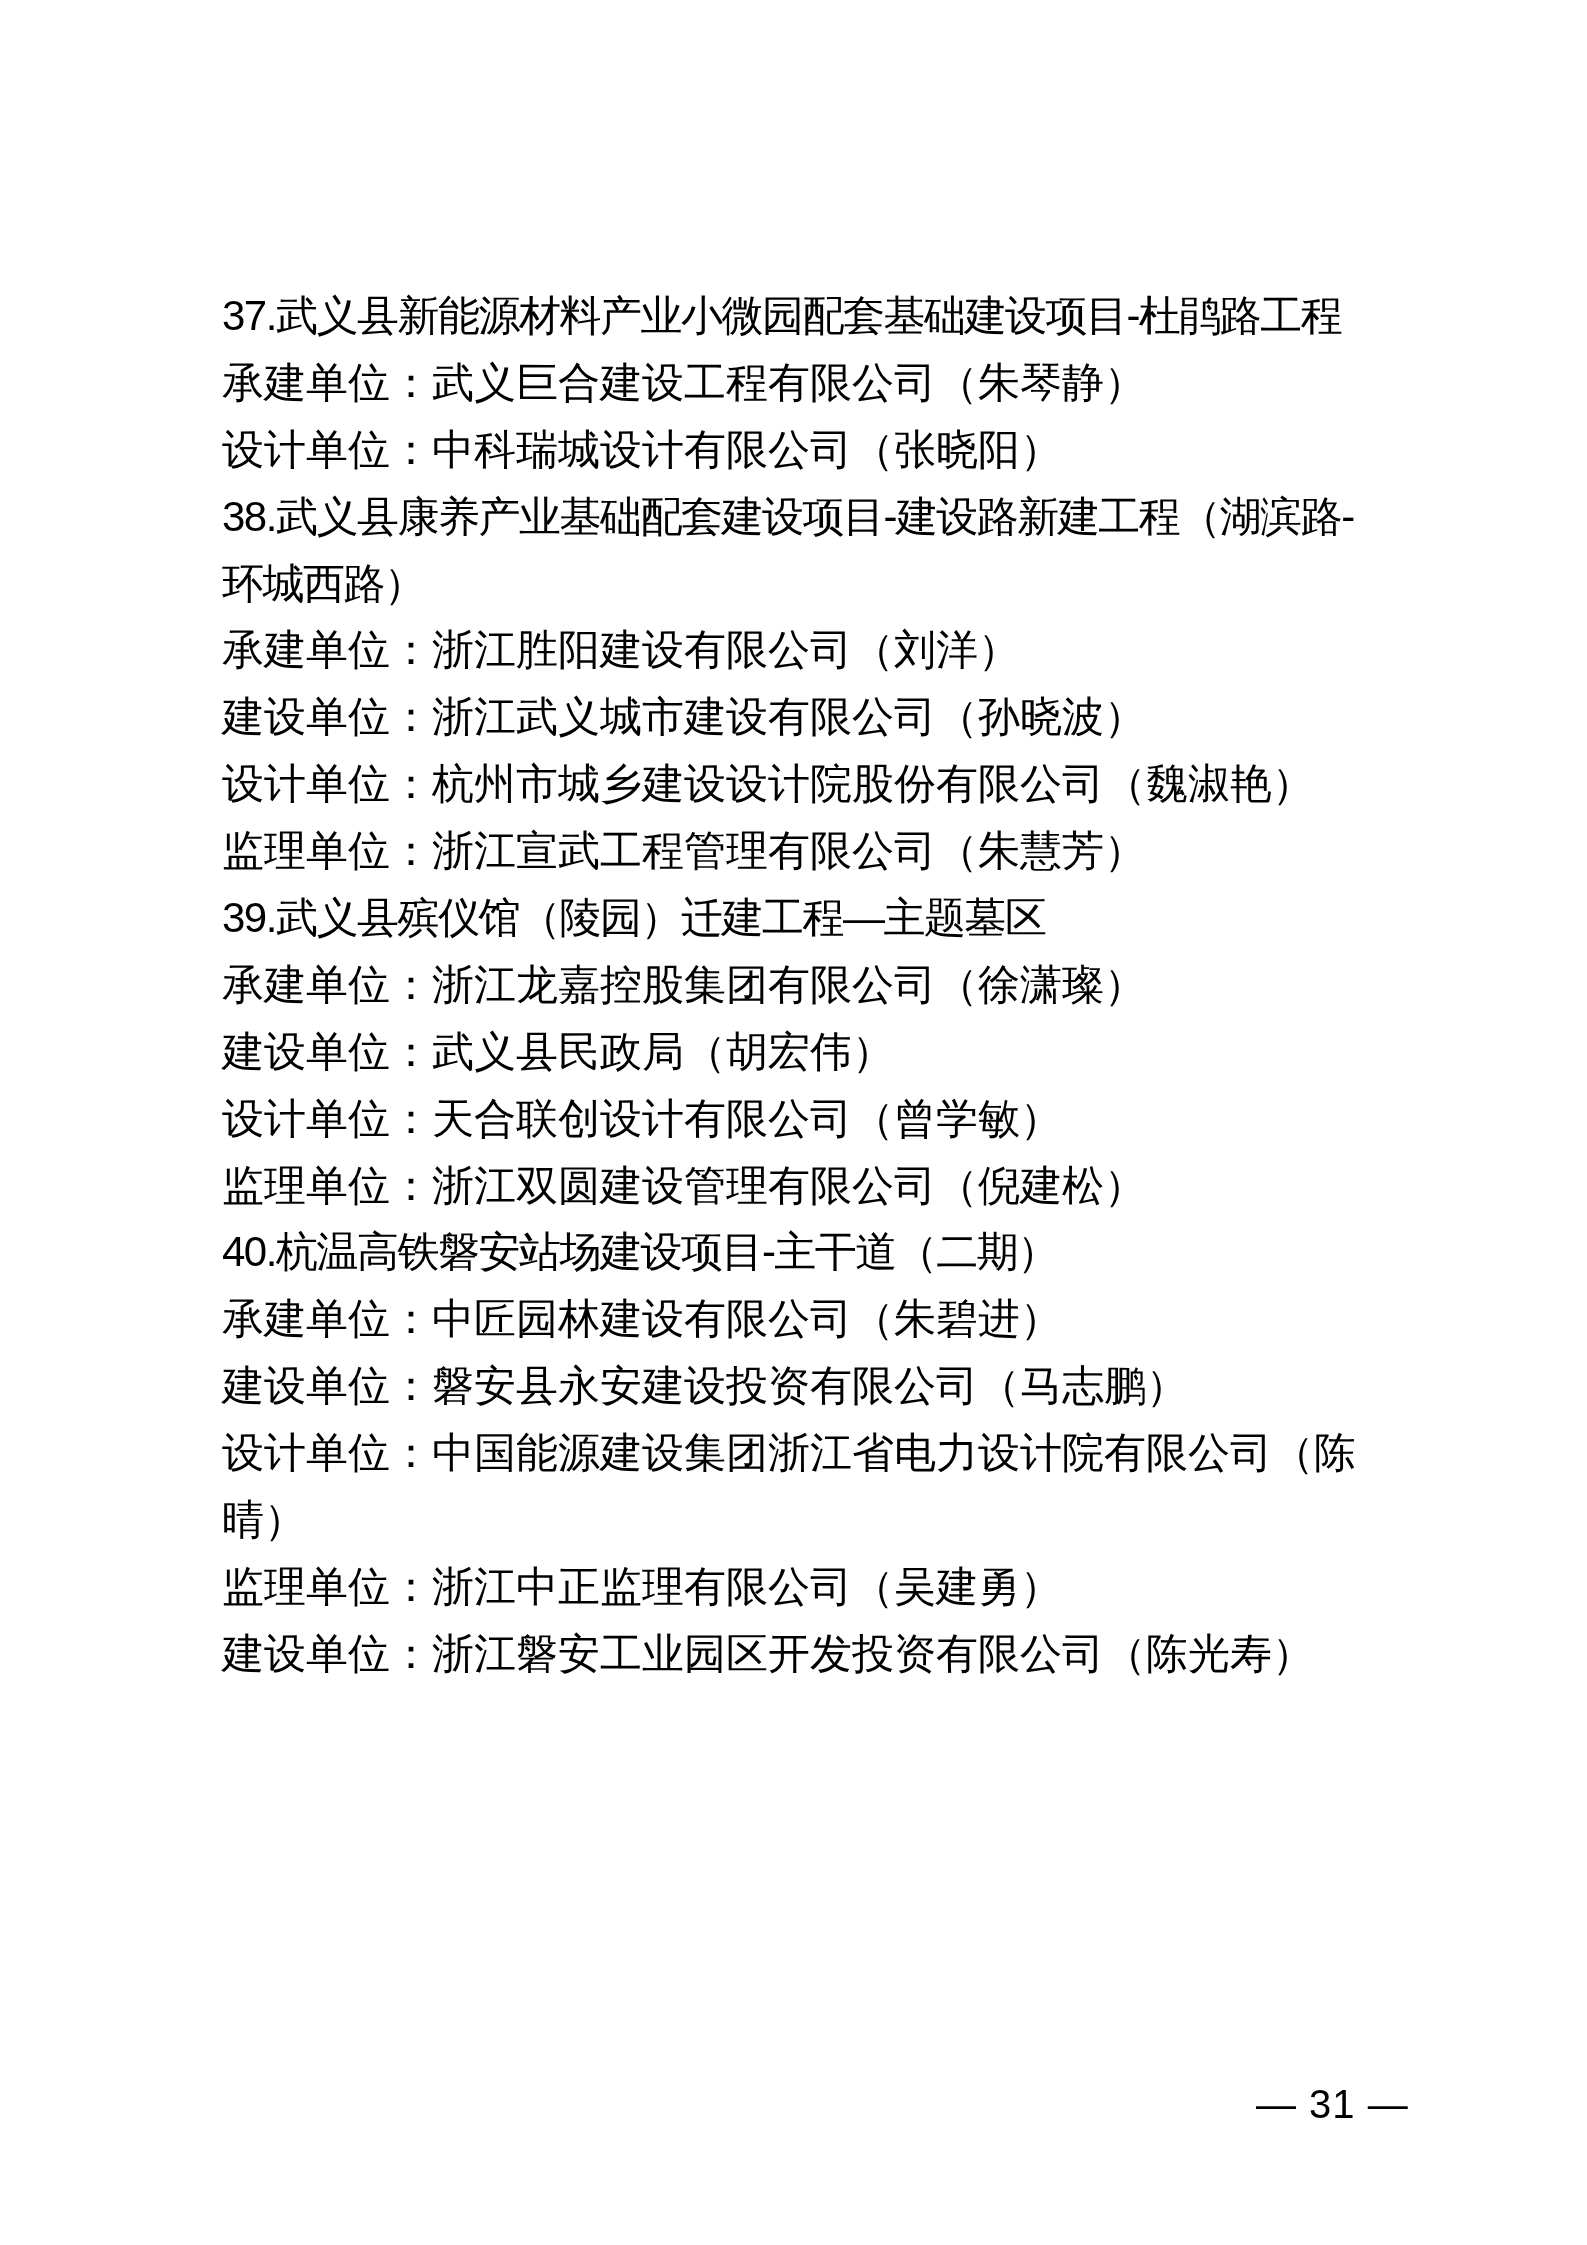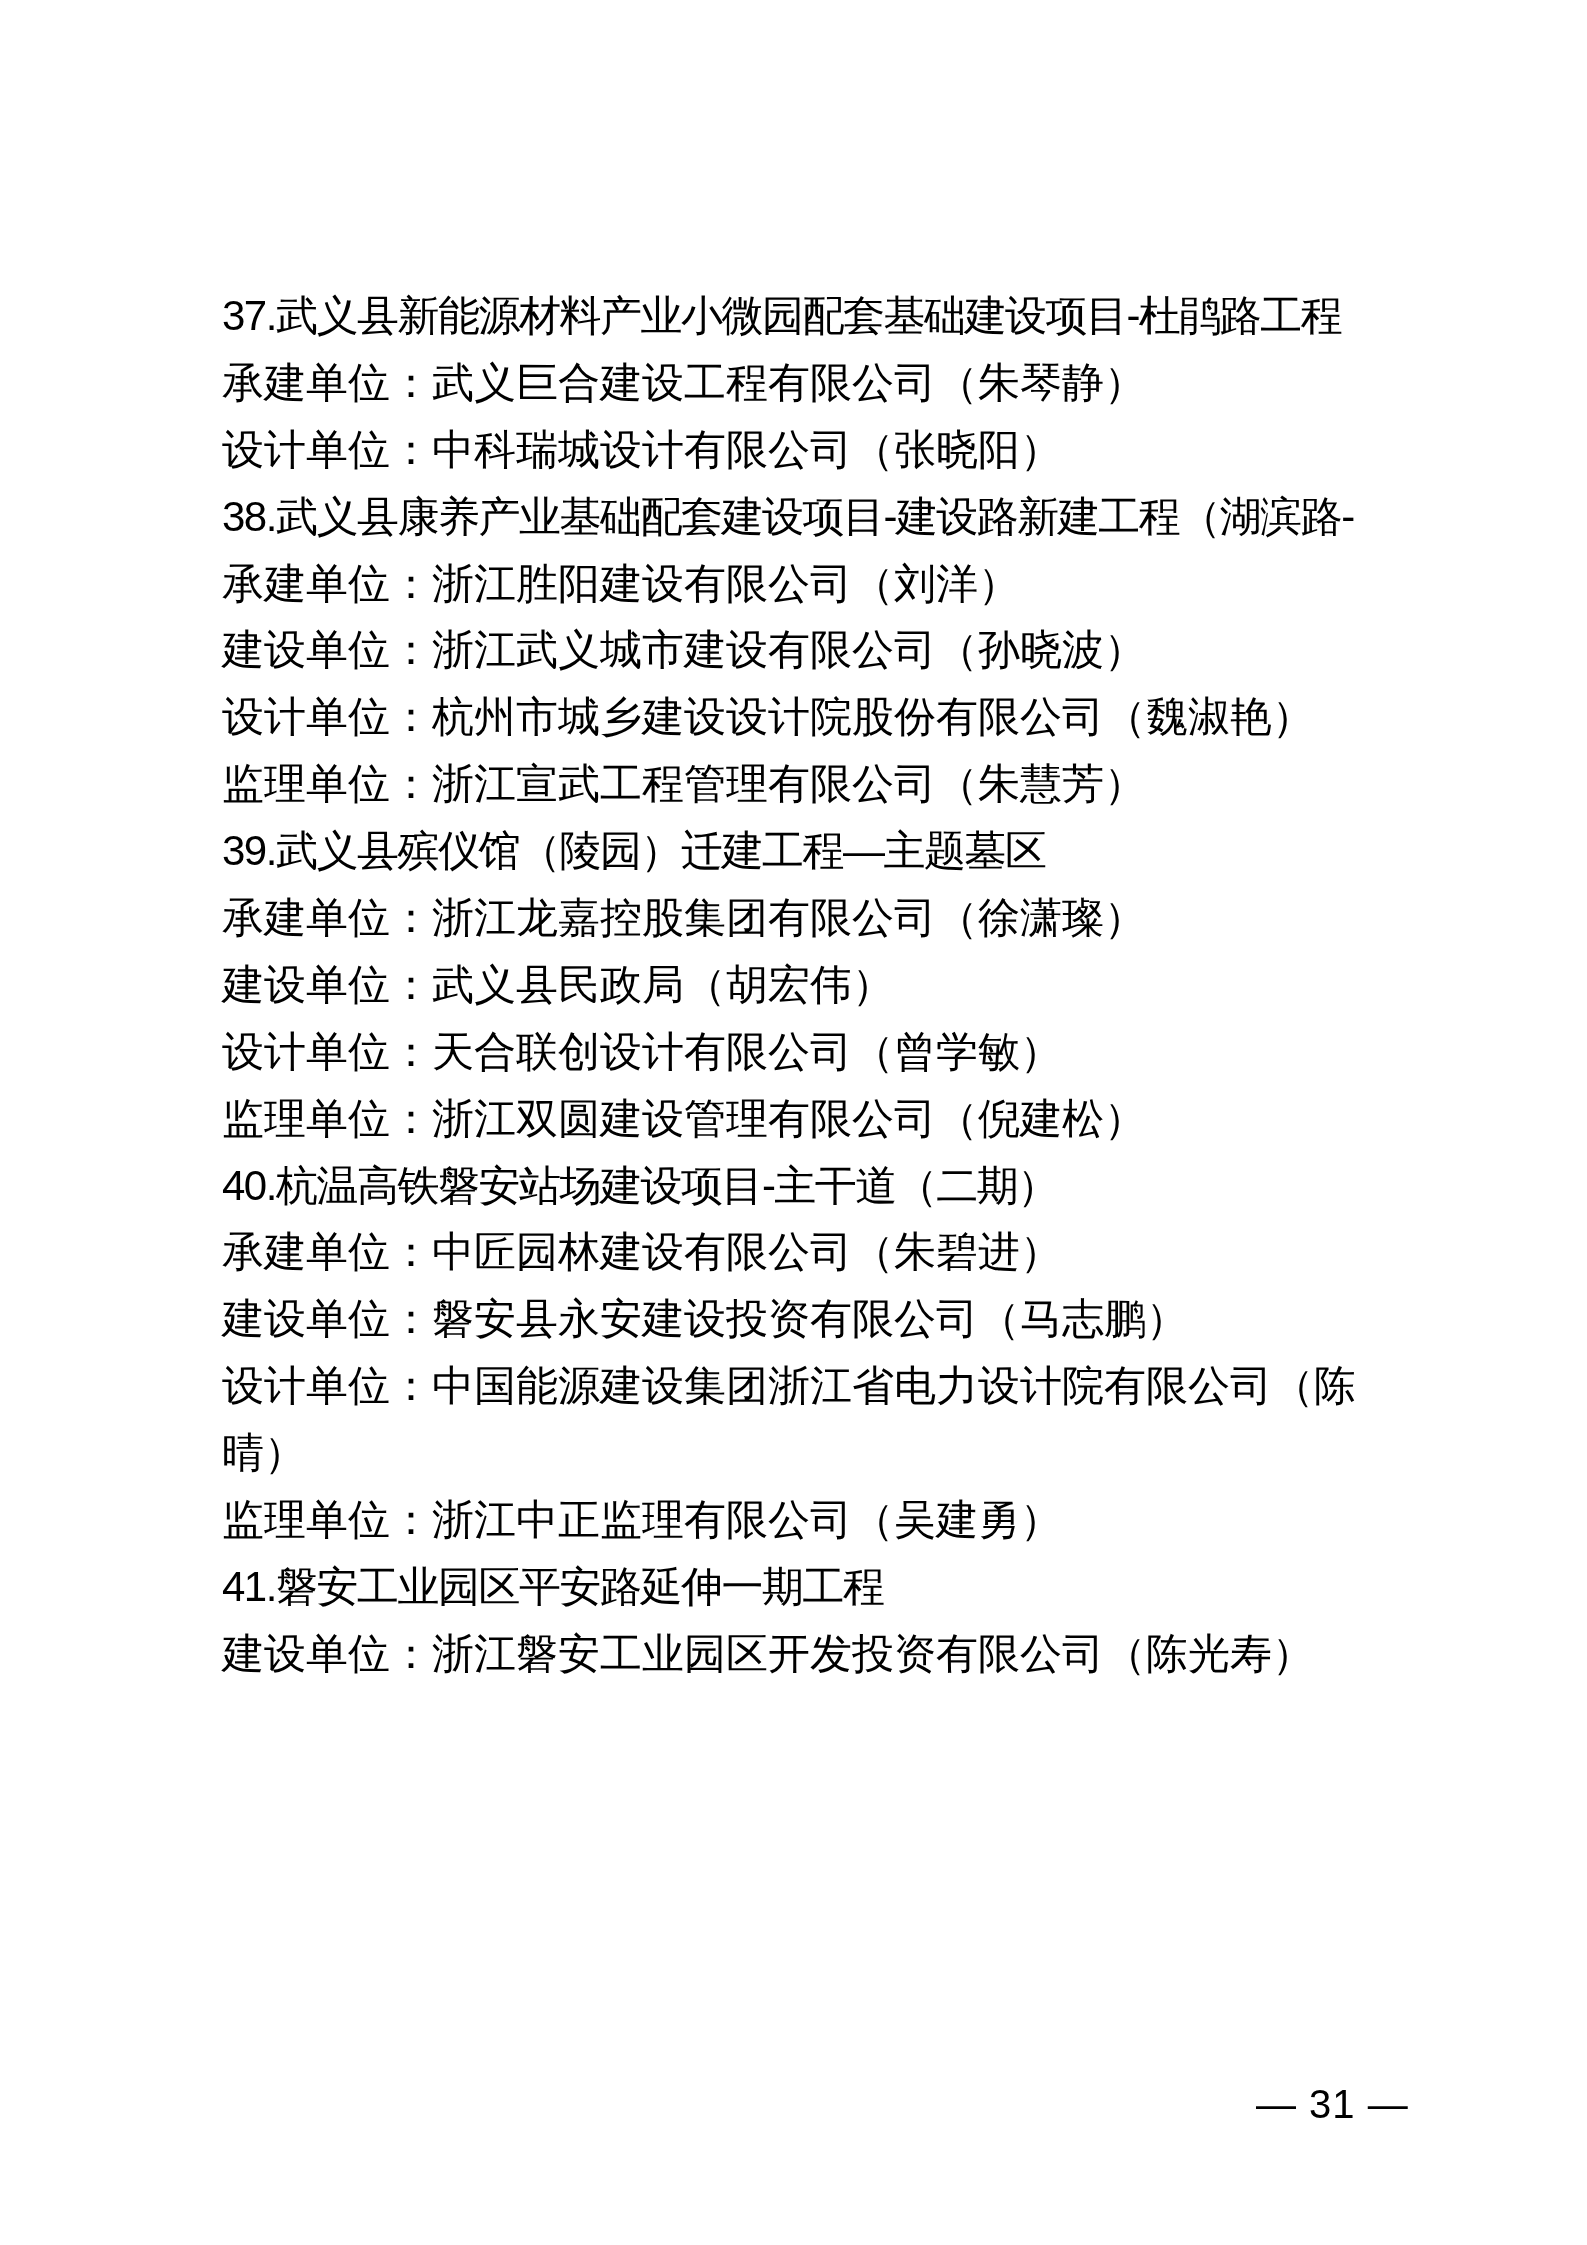--- a/index.html
+++ b/index.html
@@ -45,33 +45,33 @@
 </style>
 </head>
 <body>
 
 <div class="page">
   <div class="text-block">
     <div class="line t">37.武义县新能源材料产业小微园配套基础建设项目-杜鹃路工程</div>
     <div class="line b">承建单位：武义巨合建设工程有限公司（朱琴静）</div>
     <div class="line b">设计单位：中科瑞城设计有限公司（张晓阳）</div>
     <div class="line t">38.武义县康养产业基础配套建设项目-建设路新建工程（湖滨路-</div>
+    <div class="line t">环城西路）</div>
     <div class="line b">承建单位：浙江胜阳建设有限公司（刘洋）</div>
     <div class="line b">建设单位：浙江武义城市建设有限公司（孙晓波）</div>
     <div class="line b">设计单位：杭州市城乡建设设计院股份有限公司（魏淑艳）</div>
     <div class="line b">监理单位：浙江宣武工程管理有限公司（朱慧芳）</div>
     <div class="line t">39.武义县殡仪馆（陵园）迁建工程—主题墓区</div>
     <div class="line b">承建单位：浙江龙嘉控股集团有限公司（徐潇璨）</div>
     <div class="line b">建设单位：武义县民政局（胡宏伟）</div>
     <div class="line b">设计单位：天合联创设计有限公司（曾学敏）</div>
     <div class="line b">监理单位：浙江双圆建设管理有限公司（倪建松）</div>
     <div class="line t">40.杭温高铁磐安站场建设项目-主干道（二期）</div>
     <div class="line b">承建单位：中匠园林建设有限公司（朱碧进）</div>
     <div class="line b">建设单位：磐安县永安建设投资有限公司（马志鹏）</div>
     <div class="line b">设计单位：中国能源建设集团浙江省电力设计院有限公司（陈</div>
     <div class="line b">晴）</div>
     <div class="line b">监理单位：浙江中正监理有限公司（吴建勇）</div>
-    <div class="line t">41.磐安工业园区平安路延伸一期工程</div>
     <div class="line b">建设单位：浙江磐安工业园区开发投资有限公司（陈光寿）</div>
   </div>
 
   <div class="page-number">— 31 —</div>
 </div>
 
 </body></html>

